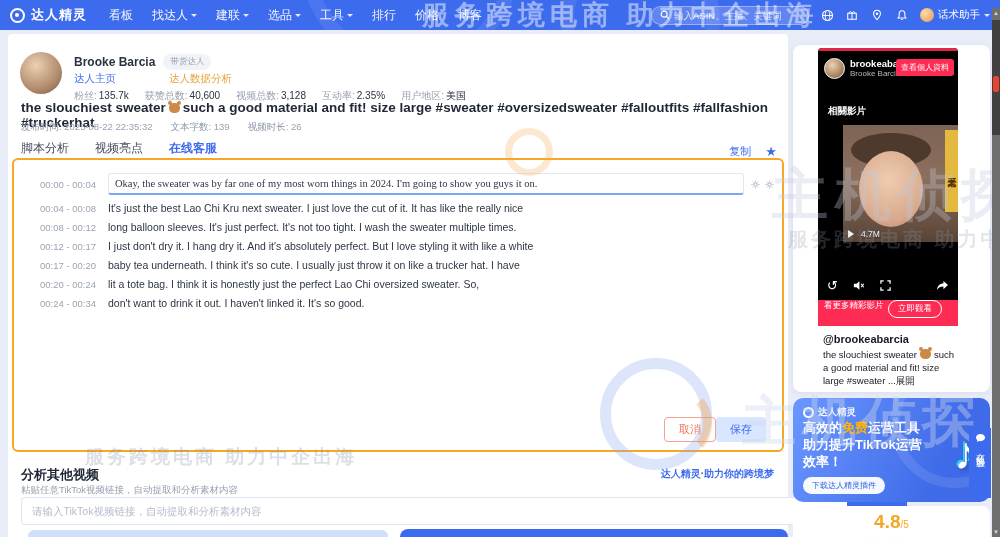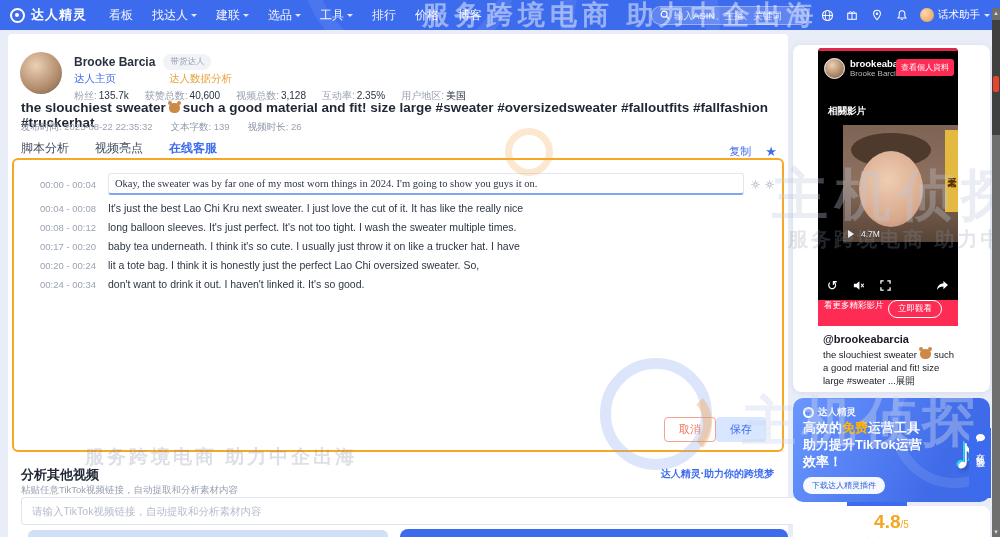--- a/index.html
+++ b/index.html
@@ -302,20 +302,24 @@
     </div>
     <div class="t-row">
       <span class="t-time">00:04  -  00:08</span>
       <span class="t-text">It's just the best Lao Chi Kru next sweater. I just love the cut of it. It has like the really nice</span>
     </div>
     <div class="t-row">
       <span class="t-time">00:08  -  00:12</span>
       <span class="t-text">long balloon sleeves. It's just perfect. It's not too tight. I wash the sweater multiple times.</span>
     </div>
     <div class="t-row">
+      <span class="t-time">00:12  -  00:17</span>
+      <span class="t-text">I just don't dry it. I hang dry it. And it's absolutely perfect. But I love styling it with like a white</span>
+    </div>
+    <div class="t-row">
       <span class="t-time">00:17  -  00:20</span>
       <span class="t-text">baby tea underneath. I think it's so cute. I usually just throw it on like a trucker hat. I have</span>
     </div>
     <div class="t-row">
       <span class="t-time">00:20  -  00:24</span>
       <span class="t-text">lit a tote bag. I think it is honestly just the perfect Lao Chi oversized sweater. So,</span>
     </div>
     <div class="t-row">
       <span class="t-time">00:24  -  00:34</span>
       <span class="t-text">don't want to drink it out. I haven't linked it. It's so good.</span>

